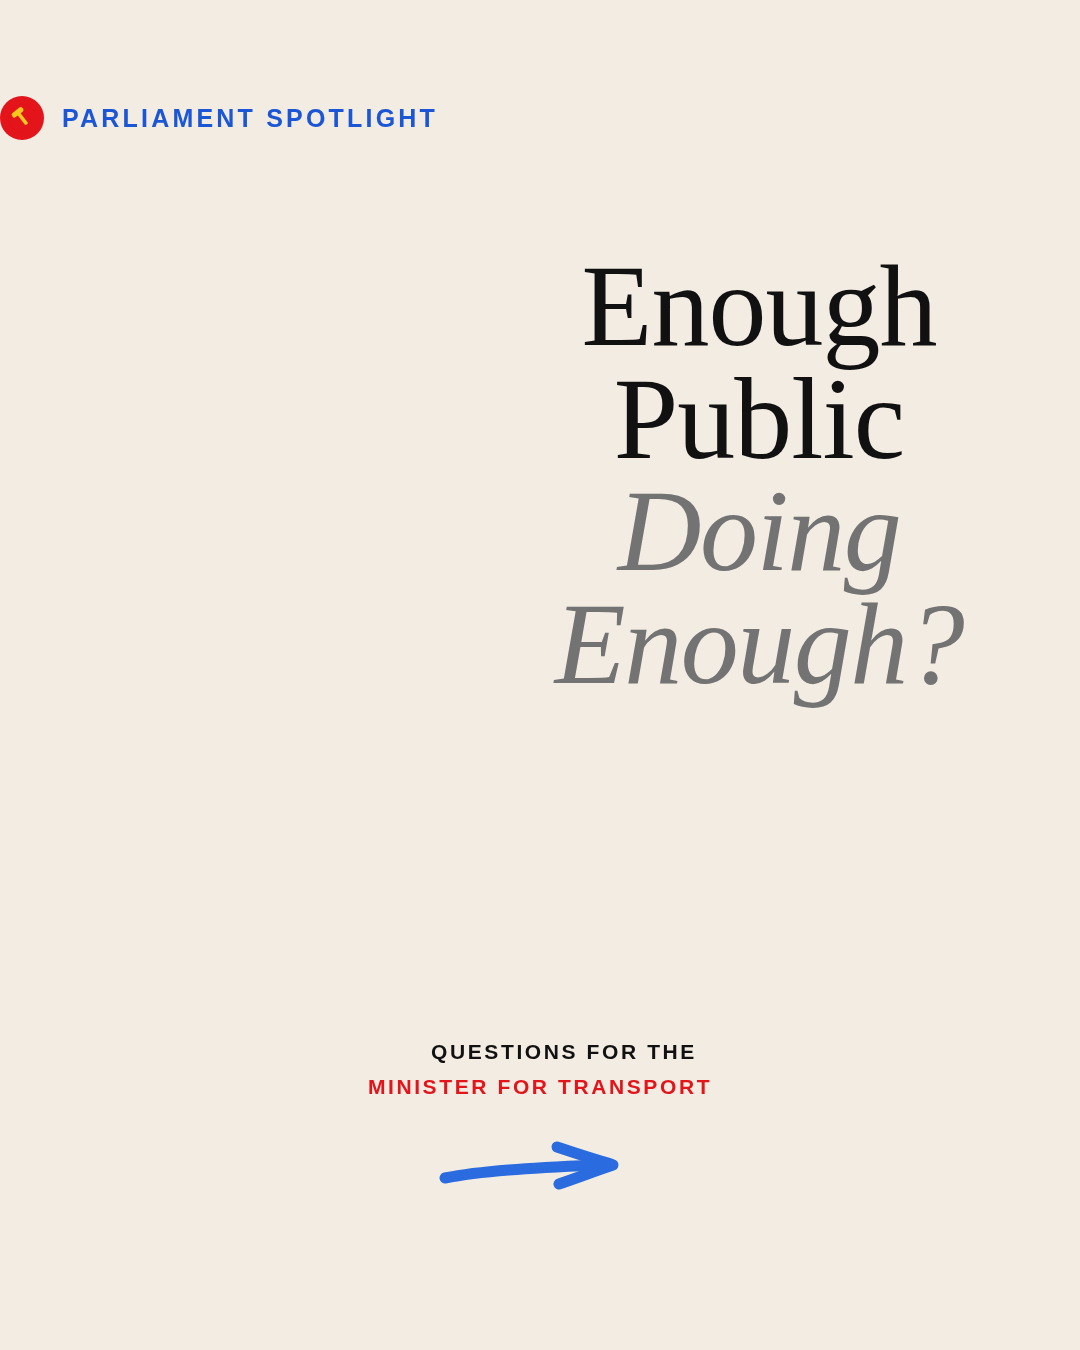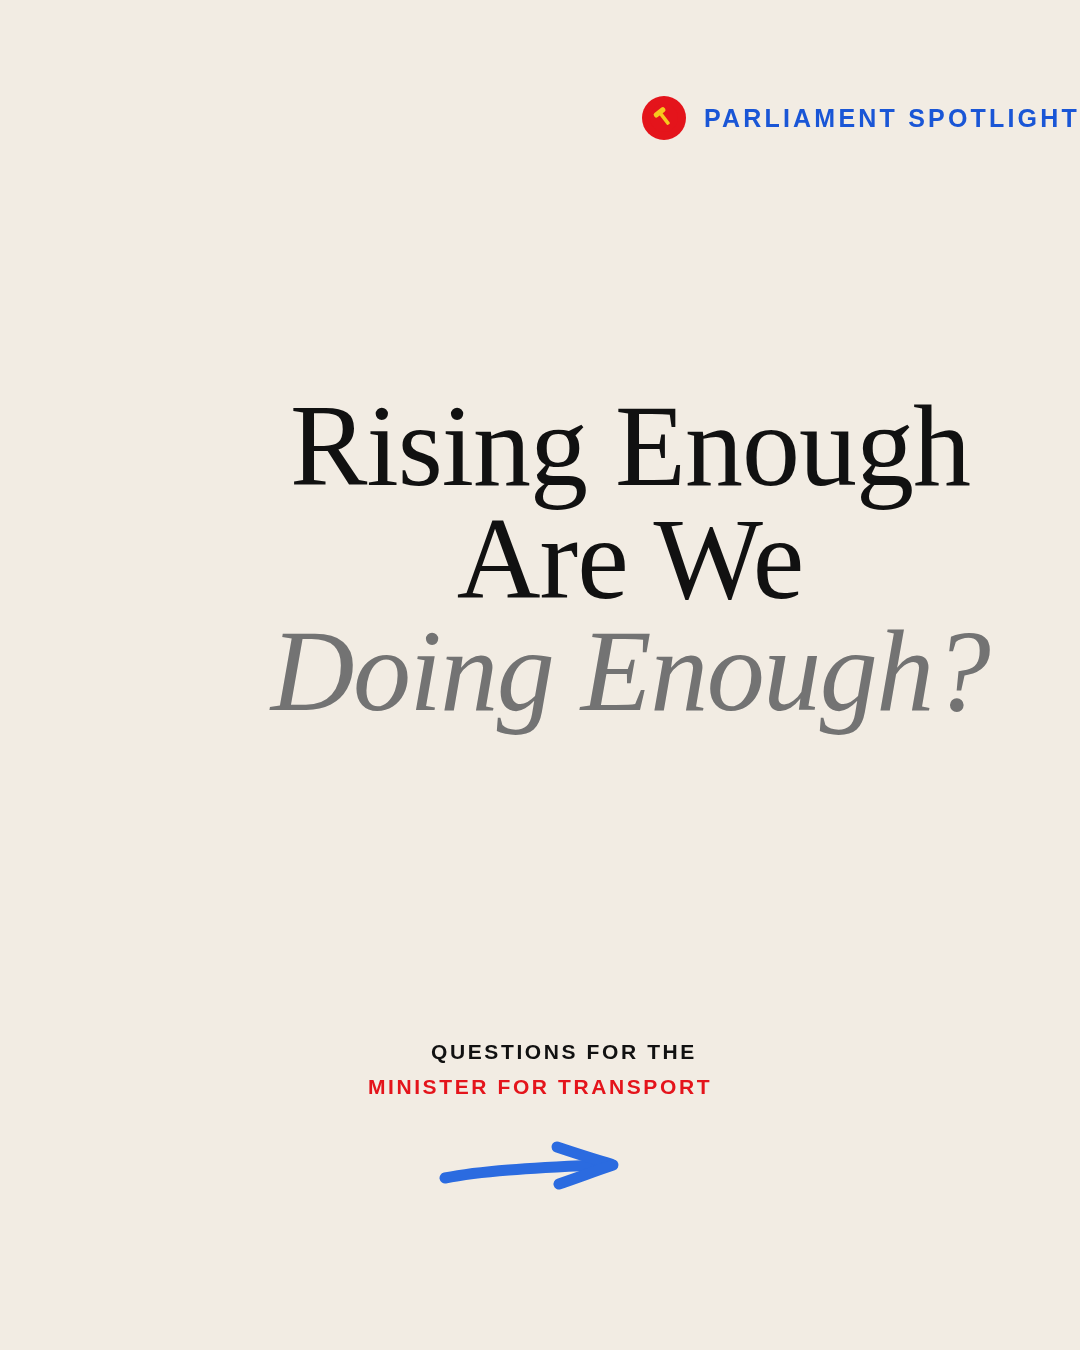--- a/index.html
+++ b/index.html
@@ -12,22 +12,22 @@
     background: #f2ece3;
     font-family: "Liberation Sans", sans-serif;
     overflow: hidden;
   }
   .poster {
     position: relative;
     width: 1080px;
     height: 1350px;
     background: #f2ece3;
     display: flex;
-    flex-direction: column;
-    align-items: flex-end;
+    flex-direction: row;
+    align-items: flex-start;
   }
 
   
   .brand-row {
     margin-top: 96px;
     display: flex;
     align-items: center;
     gap: 18px;
   }
   .brand-badge {
@@ -119,22 +119,21 @@
         <g transform="rotate(-38 15 15)">
           <rect x="13.2" y="7" width="3.6" height="16" rx="1.3" fill="#f6c81e"></rect>
           <rect x="8.4" y="5.2" width="13.2" height="5.2" rx="2.2" fill="#f6c81e"></rect>
         </g>
       </svg>
     </div>
     <div class="brand-label">PARLIAMENT SPOTLIGHT</div>
   </div>
 
   <h1 class="headline">
-    <span class="line">Rising Enough</span>
-    <span class="line">Are We</span>
+    <span class="line">Enough Public</span>
     <span class="accent">Doing Enough?</span>
   </h1>
 
   <div class="footer-block">
     <div class="footer-line-1">QUESTIONS FOR THE</div>
     <div class="footer-line-2">MINISTER FOR TRANSPORT</div>
   </div>
 
   <div class="arrow-wrap">
     <svg width="210" height="70" viewBox="0 0 210 70">

